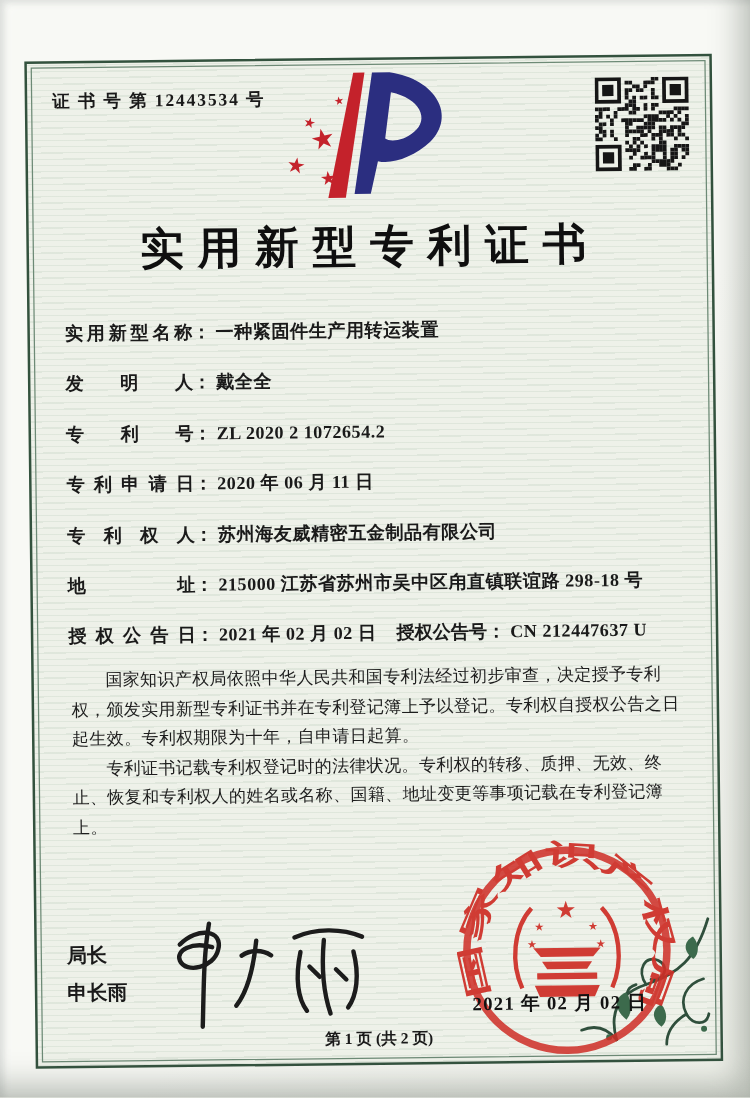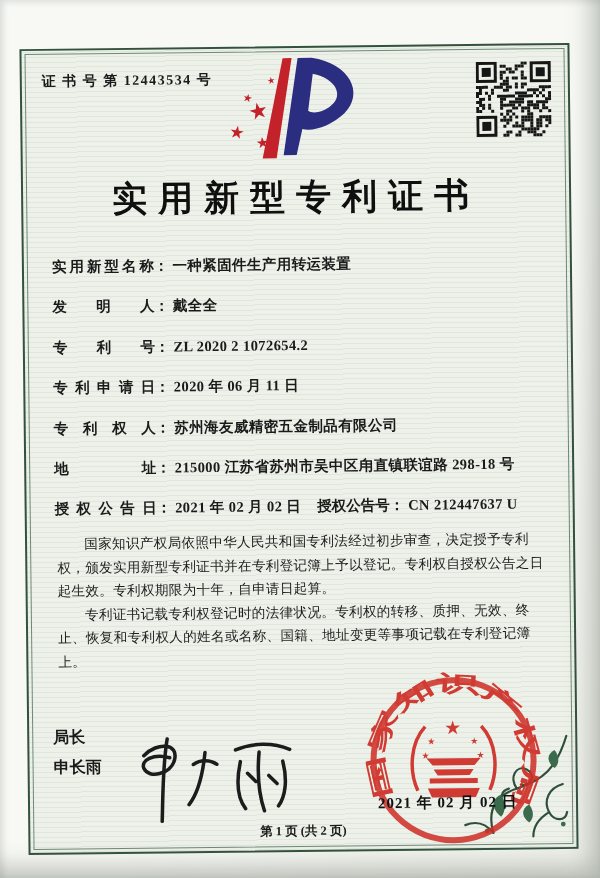--- a/index.html
+++ b/index.html
@@ -31,21 +31,21 @@
   .fields{position:absolute;left:28px;top:207px;right:20px;}
   .row{display:flex;align-items:baseline;height:19px;margin-bottom:21.4px;
     font-size:14.5px;font-weight:700;white-space:nowrap;}
   .lbl{display:inline-block;width:102px;text-align:justify;text-align-last:justify;}
   .colon{margin-right:4px;}
   .val{letter-spacing:.4px;}
   .lbl2{margin-left:16px;}
   .paras{position:absolute;left:30px;right:24px;top:482px;font-size:13.6px;
     line-height:1.73;font-weight:500;color:#1d1d1d;}
   .paras p{margin:0;text-indent:2em;letter-spacing:.3px;}
-  .signer{position:absolute;left:24px;top:672px;font-size:16px;font-weight:700;line-height:30px;}
+  .signer{position:absolute;left:24px;top:700px;font-size:16px;font-weight:700;line-height:30px;}
   .signature{position:absolute;left:92px;top:680px;z-index:4;}
   .seal{position:absolute;left:336px;top:626px;z-index:3;opacity:.93;}
   .seal-date{position:absolute;left:348px;top:747px;z-index:5;font-size:15px;font-weight:700;
     letter-spacing:1px;color:#121212;}
   .footer{position:absolute;left:0;bottom:10px;width:100%;text-align:center;font-size:12.5px;font-weight:600;}
   .flourish{position:absolute;right:5px;bottom:5px;z-index:1;}
 </style>
 </head>
 <body>
 

